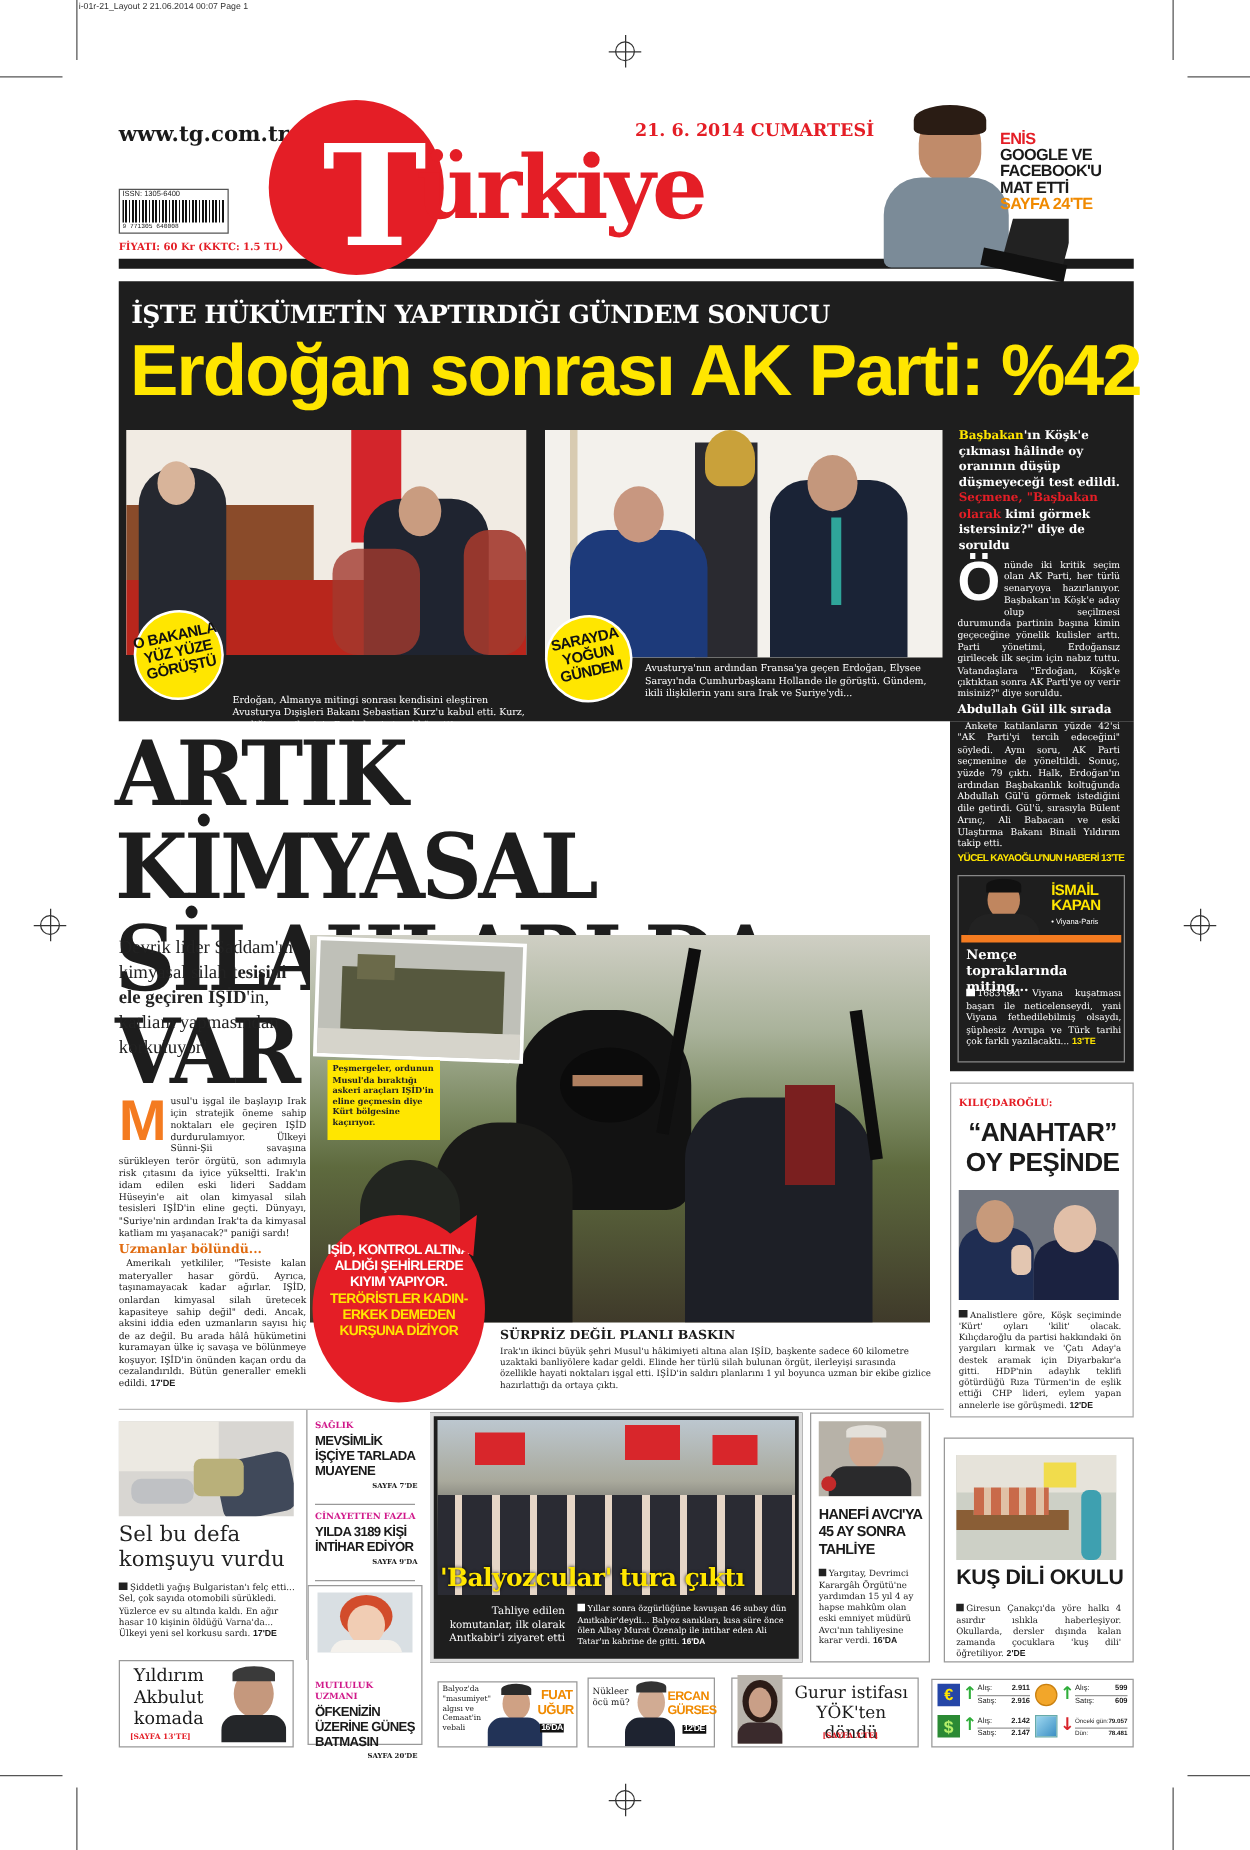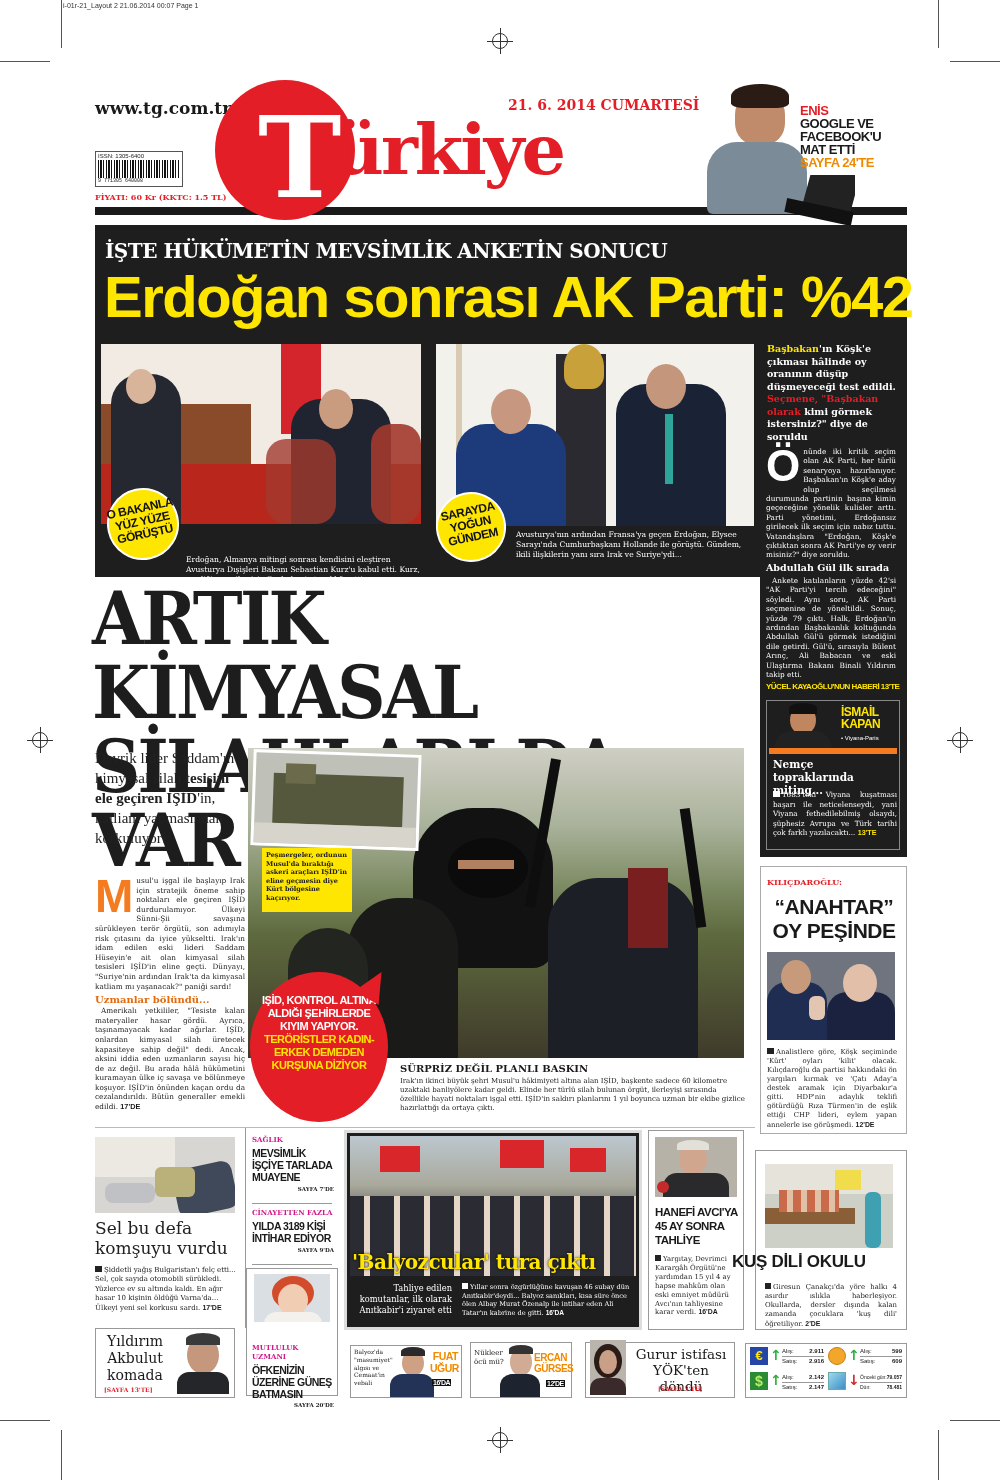--- a/index.html
+++ b/index.html
@@ -63,21 +63,21 @@
 </div>
 <div class="abs cond" style="left:800px;top:104px;font-size:13px;line-height:13px">
   <div class="red">ENİS</div>
   <div>GOOGLE VE</div>
   <div>FACEBOOK'U</div>
   <div>MAT ETTİ</div>
   <div class="orange">SAYFA 24'TE</div>
 </div>
 
 <div class="abs" style="left:95px;top:225px;width:812px;height:352px;background:#1e1e1e"></div>
-<div class="abs slab" style="left:105px;top:239px;font-size:20px;color:#fff;letter-spacing:-0.5px">İŞTE HÜKÜMETİN MEVSİMLİK ANKETİN SONUCU</div>
+<div class="abs slab" style="left:105px;top:239px;font-size:20px;color:#fff;letter-spacing:-0.5px">İŞTE HÜKÜMETİN YAPTIRDIĞI GÜNDEM SONUCU</div>
 <div class="abs cond yellow" style="left:104px;top:265px;font-size:58px;line-height:64px;letter-spacing:-1.5px;font-family:'Liberation Sans',sans-serif">Erdoğan sonrası AK Parti: %42</div>
 
 <div class="photo" style="left:101px;top:344px;width:320px;height:180px;background:#f1ebe3">
   <div style="position:absolute;left:0;top:60px;width:150px;height:60px;background:#8a4b2a"></div>
   <div style="position:absolute;left:0;top:120px;width:320px;height:60px;background:#b8261c"></div>
   <div style="position:absolute;left:180px;top:0;width:40px;height:90px;background:#d3252b"></div>
   <div style="position:absolute;left:10px;top:30px;width:70px;height:150px;border-radius:30px 30px 0 0;background:#252830"></div>
   <div style="position:absolute;left:25px;top:25px;width:30px;height:35px;border-radius:50%;background:#d8b49a"></div>
   <div style="position:absolute;left:190px;top:55px;width:100px;height:125px;border-radius:30px 30px 0 0;background:#1f2430"></div>
   <div style="position:absolute;left:218px;top:45px;width:34px;height:40px;border-radius:50%;background:#c99c80"></div>
@@ -267,21 +267,21 @@
 </div>
 
 <div class="abs boxed" style="left:755px;top:1150px;width:152px;height:180px"></div>
 <div class="photo" style="left:765px;top:1164px;width:128px;height:84px;background:#cdd0c6">
   <div style="position:absolute;left:0;top:0;width:128px;height:30px;background:#e6e3da"></div>
   <div style="position:absolute;left:70px;top:6px;width:26px;height:20px;background:#f1dc4c"></div>
   <div style="position:absolute;left:0;top:44px;width:90px;height:16px;background:#8a5e36"></div>
   <div style="position:absolute;left:14px;top:26px;width:60px;height:22px;background:repeating-linear-gradient(90deg,#c96a4a 0 8px,#e0c1a6 8px 14px)"></div>
   <div style="position:absolute;left:100px;top:28px;width:16px;height:56px;border-radius:6px;background:#3ea0b0"></div>
 </div>
-<div class="abs cond" style="left:732px;top:1252px;font-size:17px;letter-spacing:-0.3px">KUŞ DİLİ OKULU</div>
+<div class="abs cond" style="left:765px;top:1252px;font-size:17px;letter-spacing:-0.3px">KUŞ DİLİ OKULU</div>
 <div class="abs serif" style="left:765px;top:1283px;width:132px;font-size:6.9px;line-height:9px;text-align:justify">
   <span style="display:inline-block;width:6px;height:6px;background:#222;margin-right:2px"></span><span>Giresun Çanakçı'da yöre halkı 4 asırdır ıslıkla haberleşiyor. Okullarda, dersler dışında kalan zamanda çocuklara 'kuş dili' öğretiliyor.</span> <b style="font-family:'Liberation Sans',sans-serif">2'DE</b>
 </div>
 
 <div class="abs boxed" style="left:95px;top:1328px;width:140px;height:70px"></div>
 <div class="abs serif" style="left:100px;top:1333px;width:70px;text-align:center;font-size:14px;line-height:17px">
   <div>Yıldırım</div>
   <div>Akbulut</div>
   <div>komada</div>
 </div>

